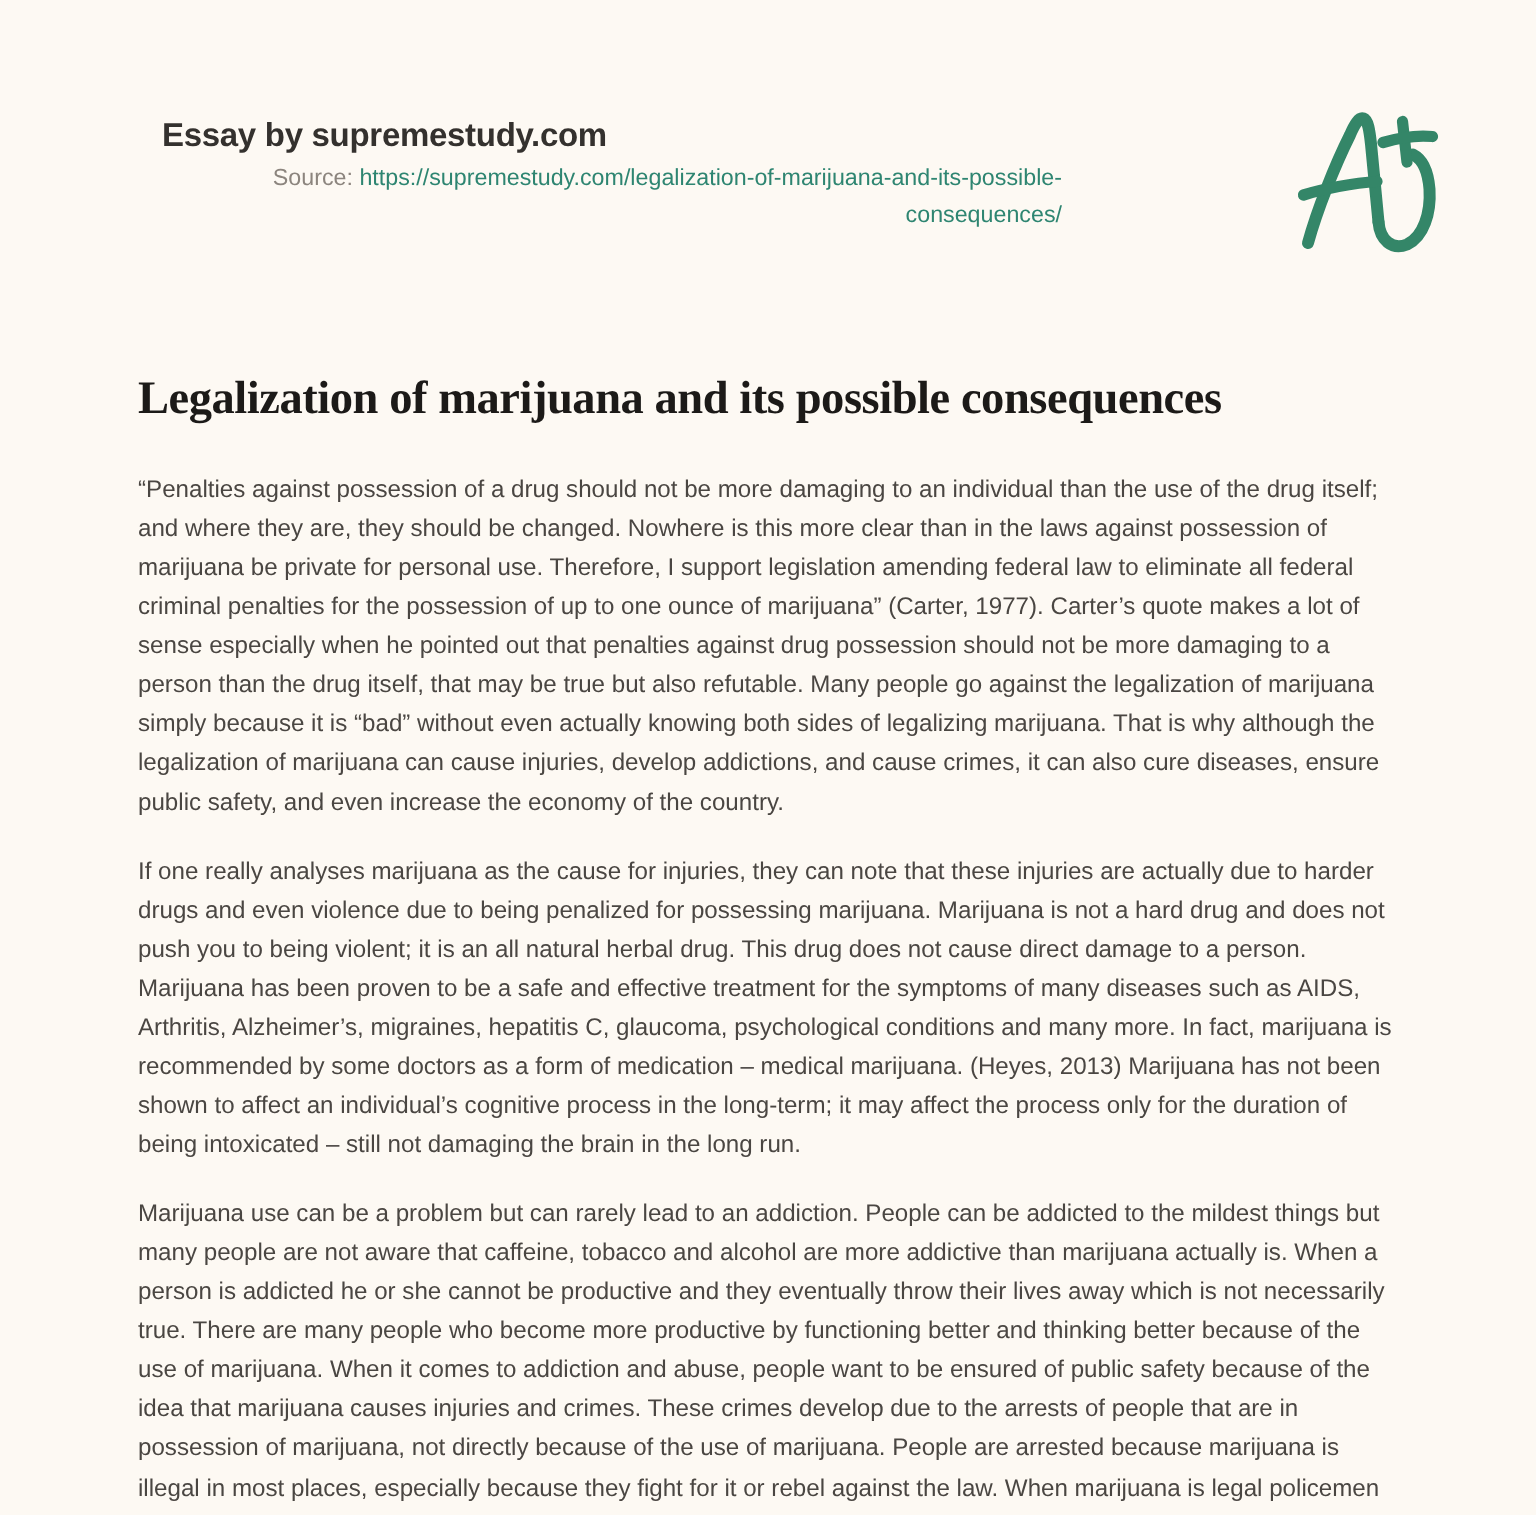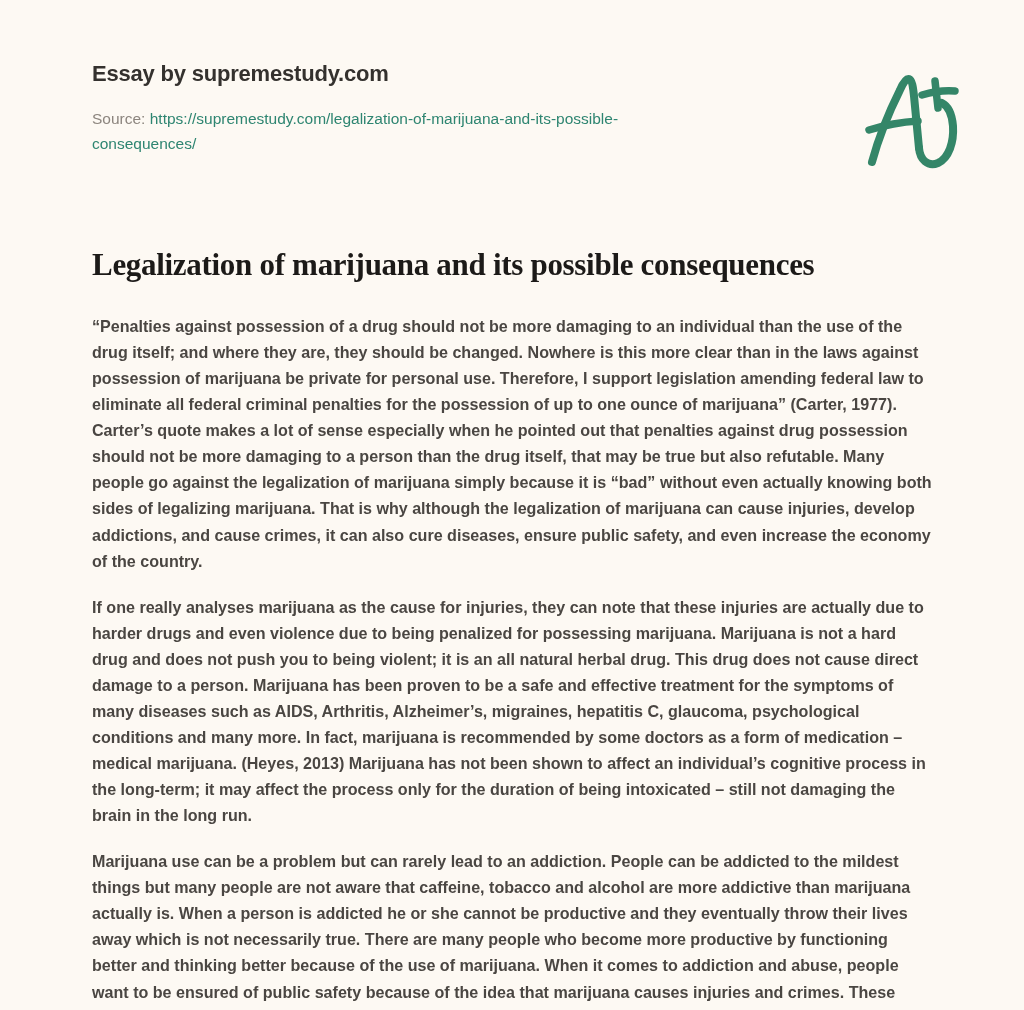--- a/index.html
+++ b/index.html
@@ -14,45 +14,46 @@
     background: #FDF9F3;
     font-family: "Liberation Sans", sans-serif;
     overflow: hidden;
     position: relative;
   }
 
   .page {
     position: relative;
     width: 1024px;
     height: 1010px;
-    padding: 0;
+    padding: 16px;
   }
 
   
   .header {
     position: relative;
     padding: 60px 92px 0 92px;
   }
 
   .essay-by {
     font-size: 22px;
     font-weight: bold;
     color: #34312E;
     letter-spacing: -0.2px;
     line-height: 1.25;
     margin: 0;
   }
 
   .source-line {
-    margin-top: 18px;
+    margin-top: 2px;
     font-size: 15.5px;
     line-height: 1.62;
     max-width: 600px;
     color: #8C857E;
     word-break: break-word;
+    text-align: right;
   }
   .source-label {
     color: #8C857E;
   }
   .source-url {
     color: #2E8571;
     text-decoration: none;
     cursor: pointer;
   }
 
@@ -88,21 +89,20 @@
     top: 313px;
     left: 92px;
     width: 842px;
     font-size: 16.1px;
     line-height: 1.62;
     color: #4A4642;
   }
   .article p {
     margin: 0 0 20px 0;
     text-align: left;
-    font-weight: bold;
   }
   .article p:last-child { margin-bottom: 0; }
 </style>
 </head>
 <body>
 
 <div class="page">
 
   <div class="header">
     <div class="essay-by">Essay by supremestudy.com</div>

